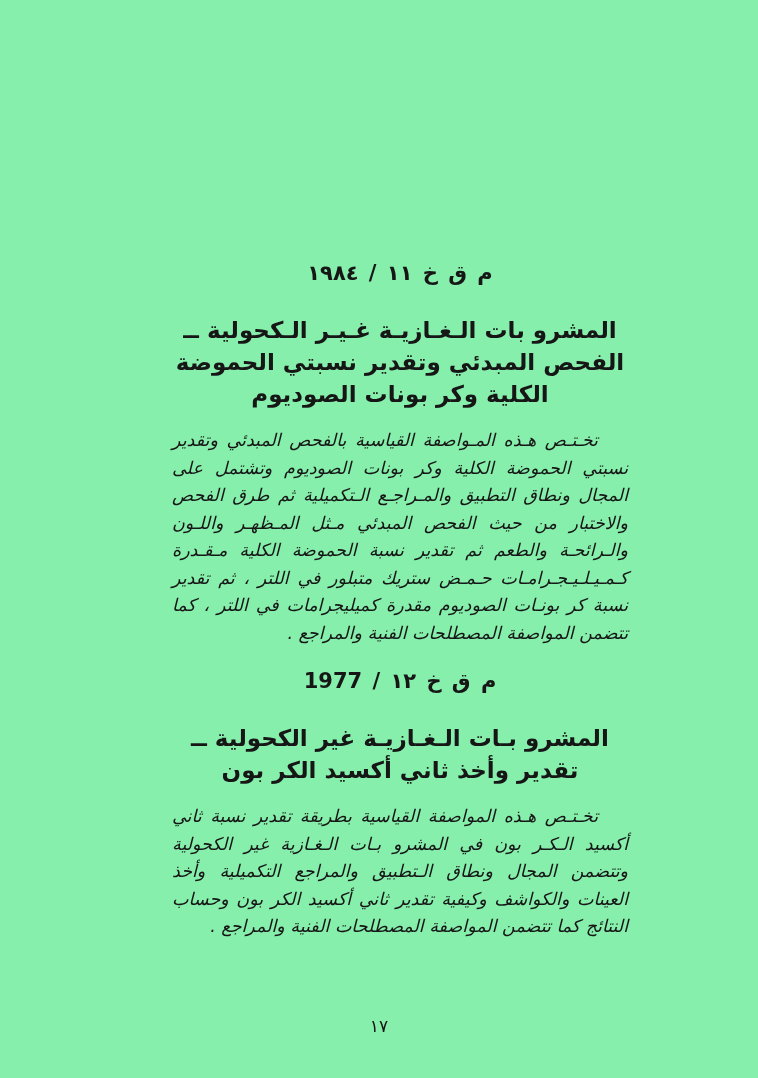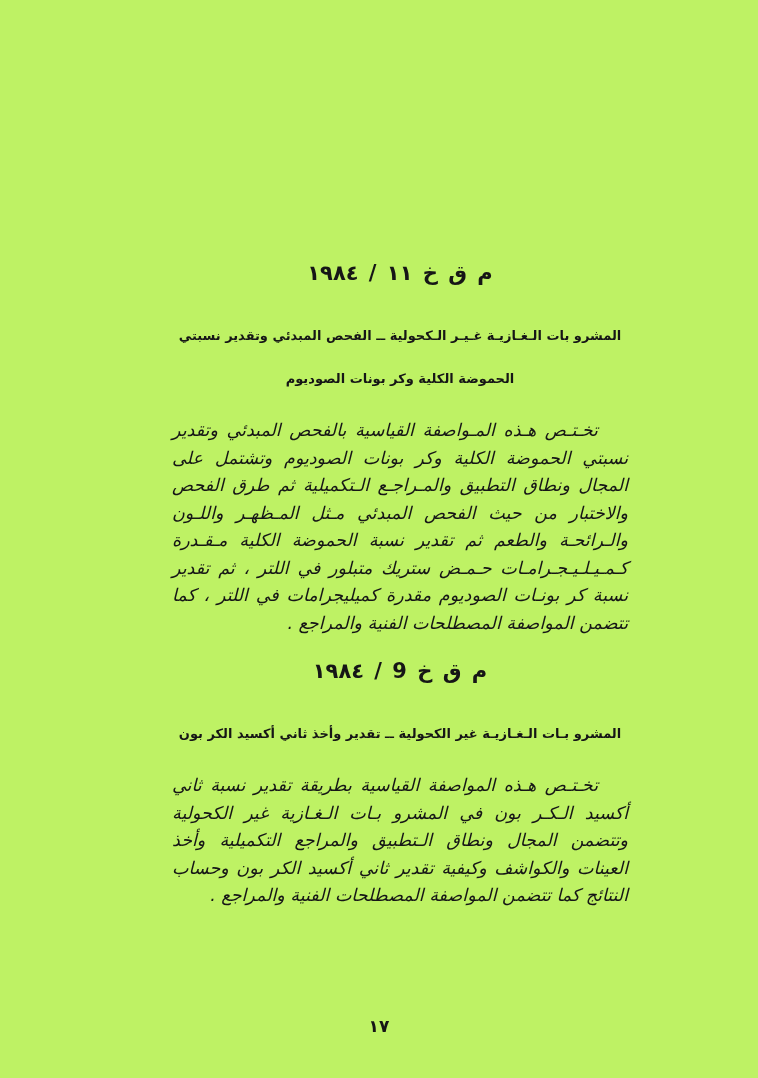--- a/index.html
+++ b/index.html
@@ -9,21 +9,21 @@
   body {
     width: 758px;
     height: 1078px;
     background: #e8e8e8;
     font-family: "DejaVu Sans", sans-serif;
   }
   .page {
     position: relative;
     width: 758px;
     height: 1078px;
-    background: #bef264;
+    background: #86efac;
     color: #161616;
     overflow: hidden;
   }
   .content {
     position: absolute;
     top: 0;
     left: 172px;
     width: 456px;
     direction: rtl;
     padding-top: 258px;
@@ -38,60 +38,60 @@
     font-weight: bold;
     line-height: 30px;
     word-spacing: 3px;
   }
   .standard + .standard .std-number {
     margin-top: 19px;
   }
   .std-title {
     margin: 0 0 17px 0;
     text-align: center;
-    font-size: 13px;
+    font-size: 23px;
     font-weight: bold;
-    line-height: 43px;
+    line-height: 32px;
   }
   .std-body {
     margin: 0;
     font-size: 17.5px;
     line-height: 27.5px;
     text-align: justify;
     text-indent: 30px;
     font-style: italic;
   }
   .page-footer {
     position: absolute;
     top: 1016px;
     left: 0;
     width: 758px;
     text-align: center;
   }
   .page-number {
     font-size: 17px;
-    font-weight: bold;
+    font-weight: normal;
     letter-spacing: 2px;
   }
 </style>
 </head>
 <body>
 
 <div class="page">
 
   <div class="content">
 
     <section class="standard">
       <h2 class="std-number">م ق خ ١١ / ١٩٨٤</h2>
       <h3 class="std-title">المشرو بات الـغـازيـة غـيـر الـكحولية ــ الفحص المبدئي وتقدير نسبتي الحموضة الكلية وكر بونات الصوديوم</h3>
       <p class="std-body">تخـتـص هـذه المـواصفة القياسية بالفحص المبدئي وتقدير نسبتي الحموضة الكلية وكر بونات الصوديوم وتشتمل على المجال ونطاق التطبيق والمـراجـع الـتكميلية ثم طرق الفحص والاختبار من حيث الفحص المبدئي مـثل المـظهـر واللـون والـرائحـة والطعم ثم تقدير نسبة الحموضة الكلية مـقـدرة كـمـيـلـيـجـرامـات حـمـض ستريك متبلور في اللتر ، ثم تقدير نسبة كر بونـات الصوديوم مقدرة كميليجرامات في اللتر ، كما تتضمن المواصفة المصطلحات الفنية والمراجع .</p>
     </section>
 
     <section class="standard">
-      <h2 class="std-number">م ق خ 9 / ١٩٨٤</h2>
+      <h2 class="std-number">م ق خ ١٢ / 1977</h2>
       <h3 class="std-title">المشرو بـات الـغـازيـة غير الكحولية ــ تقدير وأخذ ثاني أكسيد الكر بون</h3>
       <p class="std-body">تخـتـص هـذه المواصفة القياسية بطريقة تقدير نسبة ثاني أكسيد الـكـر بون في المشرو بـات الـغـازية غير الكحولية وتتضمن المجال ونطاق الـتطبيق والمراجع التكميلية وأخذ العينات والكواشف وكيفية تقدير ثاني أكسيد الكر بون وحساب النتائج كما تتضمن المواصفة المصطلحات الفنية والمراجع .</p>
     </section>
 
   </div>
 
   <div class="page-footer">
     <span class="page-number">١٧</span>
   </div>
 

